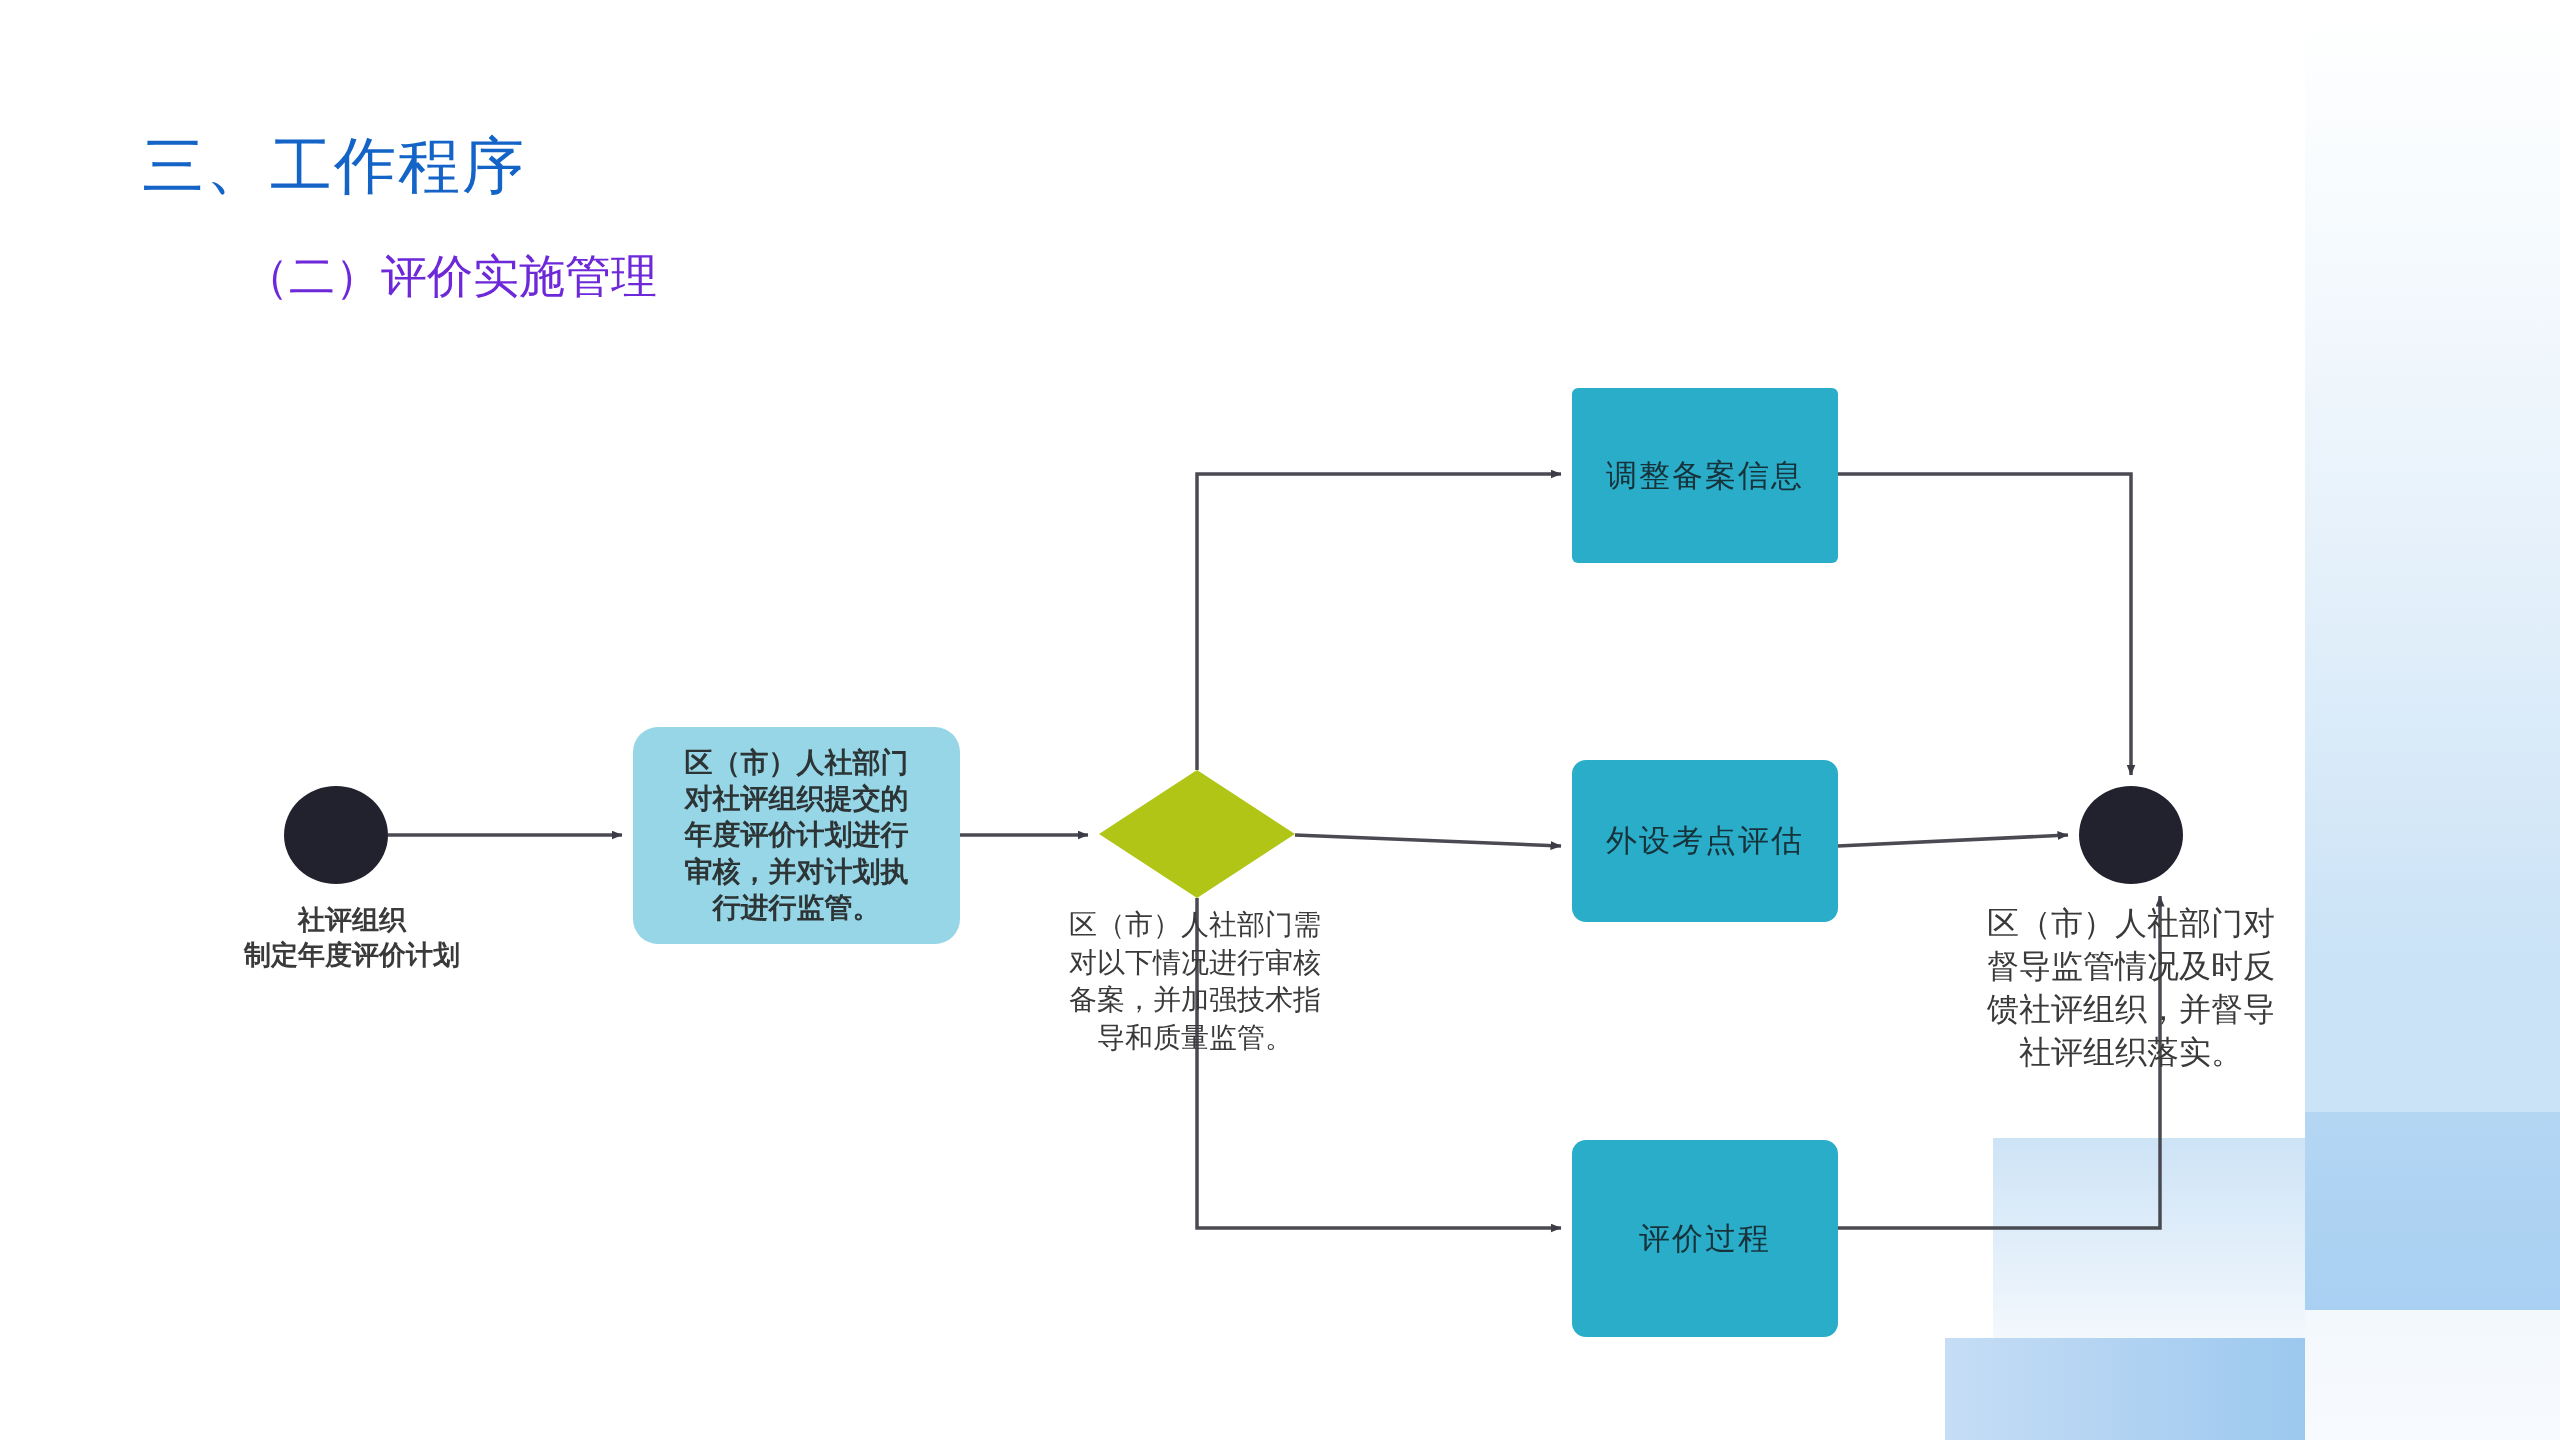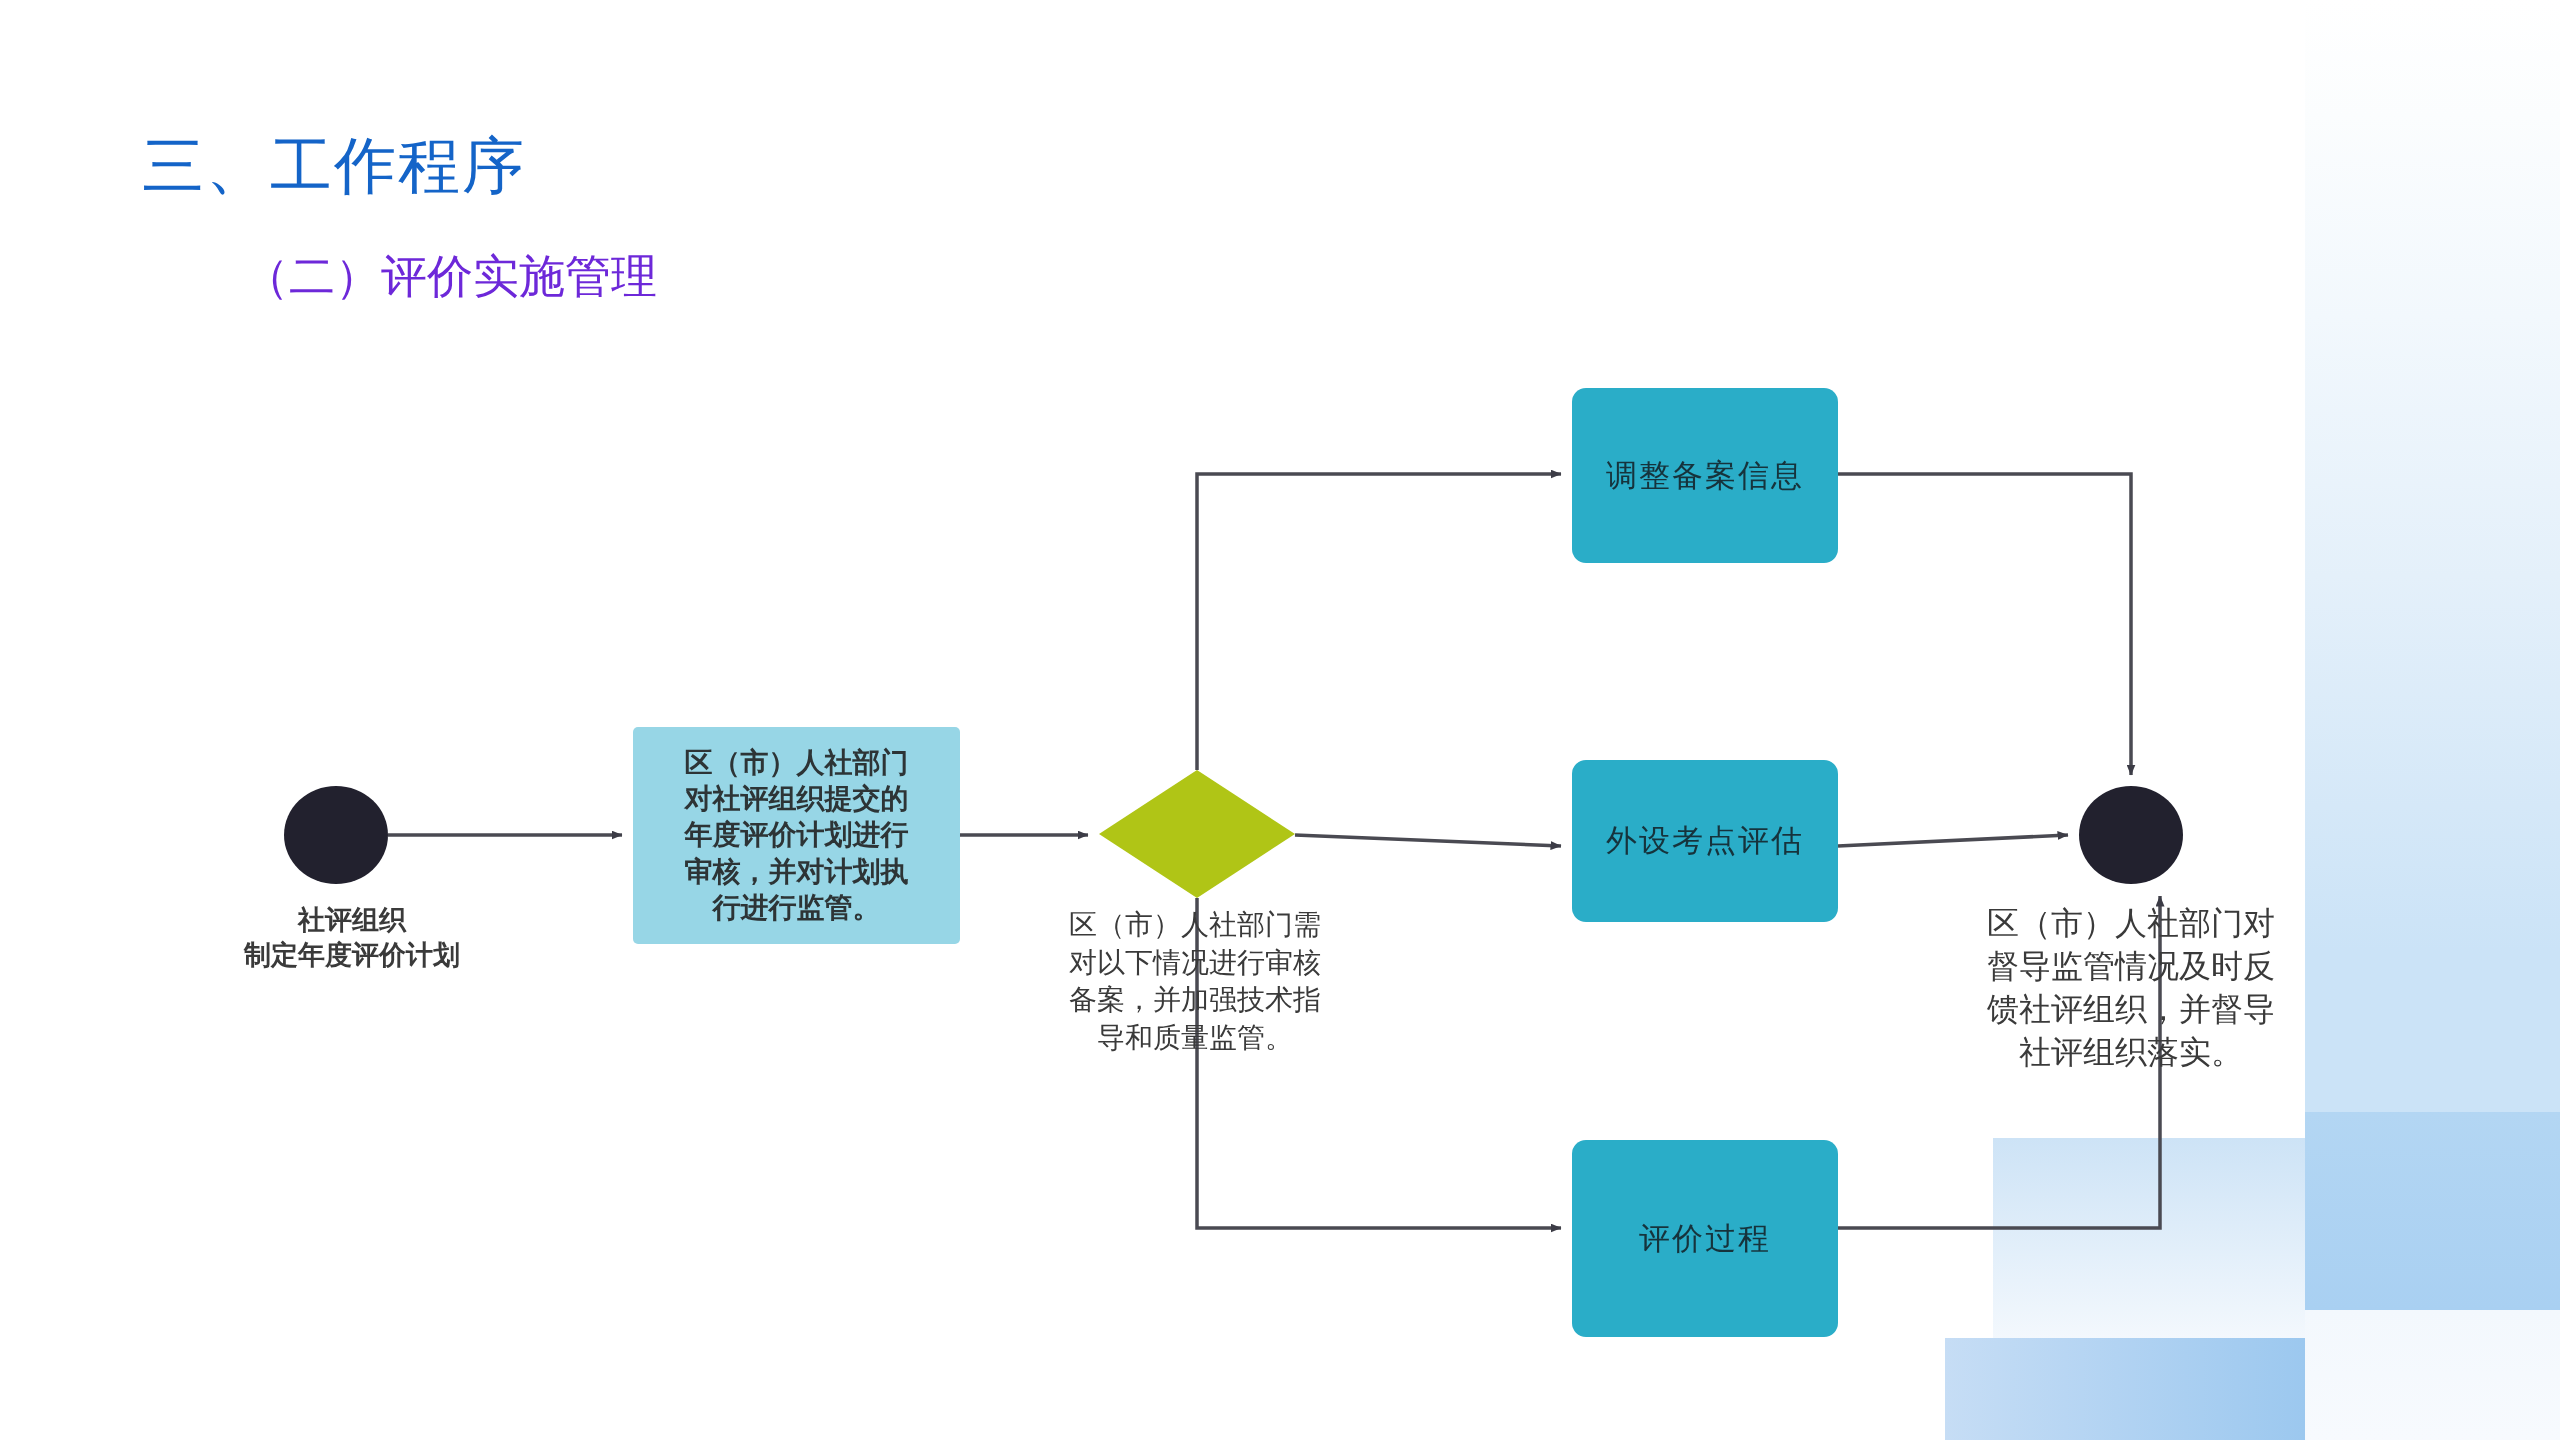--- a/index.html
+++ b/index.html
@@ -118,21 +118,21 @@
     font-size: 27px;
     line-height: 1.30;
     white-space: pre-line;
   }
   #node-start-label { left: 152px; top: 902px; width: 400px; font-weight: bold; }
   #node-end-label   { left: 1926px; top: 902px; width: 410px; font-size: 32px; line-height: 1.34; }
   #node-decision-label { left: 1000px; top: 906px; width: 390px; font-size: 28px; line-height: 1.34; }
 
   .node-process {
     background: #97d6e6;
-    border-radius: 5px;
+    border-radius: 25px;
     display: flex;
     align-items: center;
     justify-content: center;
     text-align: center;
     color: #2d3436;
     font-size: 28px;
     line-height: 1.30;
     font-weight: 600;
     padding: 6px 10px;
     white-space: pre-line;
@@ -144,21 +144,21 @@
     border-radius: 14px;
     display: flex;
     align-items: center;
     justify-content: center;
     text-align: center;
     color: #16333c;
     font-size: 31px;
     letter-spacing: 2px;
     white-space: nowrap;
   }
-  #node-task-1 { left: 1572px; top: 388px; width: 266px; height: 175px; }
+  #node-task-1 { left: 1572px; top: 388px; width: 266px; height: 175px; border-radius: 6px; }
   #node-task-2 { left: 1572px; top: 760px; width: 266px; height: 162px; }
   #node-task-3 { left: 1572px; top: 1140px; width: 266px; height: 197px; }
 </style>
 </head>
 <body>
 
 <div id="deco-right-panel"></div>
 <div class="deco-block" id="deco-block-midright"></div>
 <div class="deco-block" id="deco-block-large"></div>
 <div class="deco-block" id="deco-block-bottomleft"></div>

